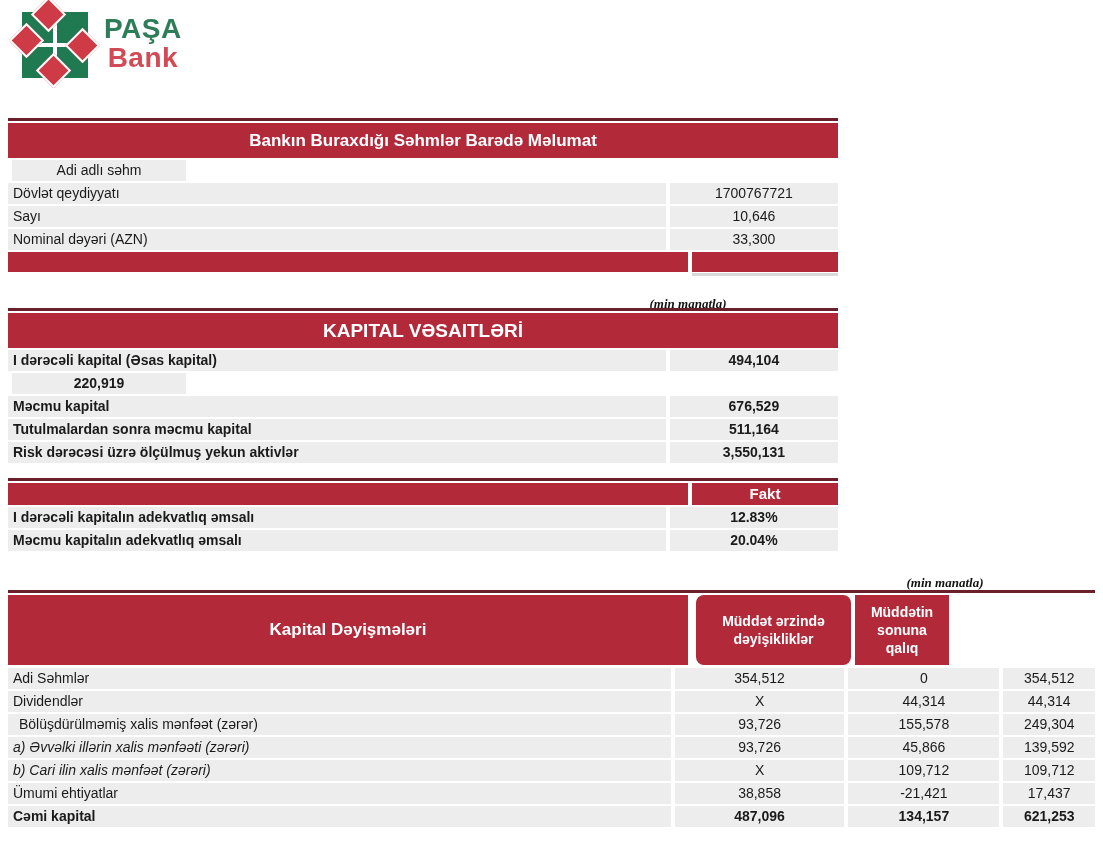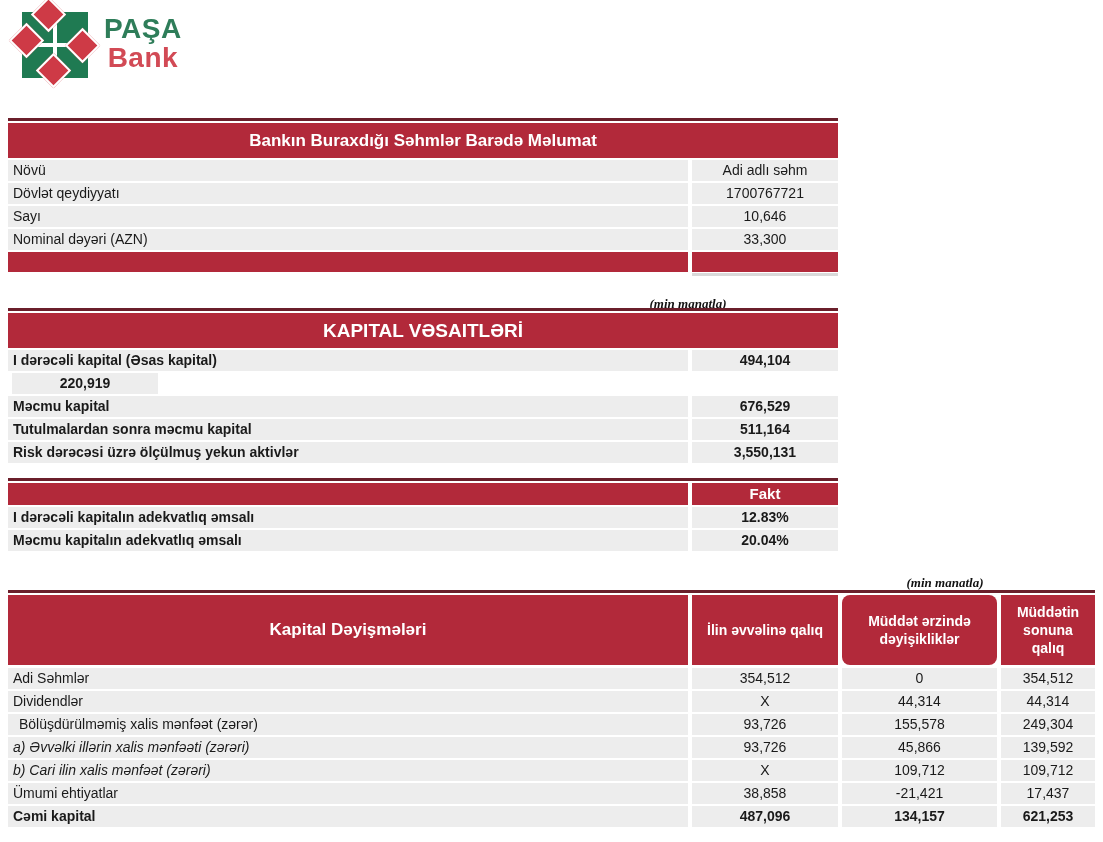--- a/index.html
+++ b/index.html
@@ -29,21 +29,21 @@
 
   
   .tbl { position:absolute; left:8px; }
   .topline { height:3px; background:#6B1F2B; margin-bottom:2px; }
   .hdr { background:#B2293A; color:#fff; font-weight:bold;
          display:flex; align-items:center; justify-content:center; text-align:left; }
   .row { display:flex; margin-bottom:2px; }
   .cell { background:#EDEDED; height:21px; line-height:21px; font-size:14px; }
   .lbl { width:680px; padding-left:5px; }
   .gap { width:4px; background:#fff; flex:none; }
-  .val { width:146px; text-align:center; }
+  .val { width:174px; text-align:center; }
   .c3  { width:155px; text-align:center; }
   .c4  { width:94px;  text-align:center; }
   .bold { font-weight:bold; }
   .italic { font-style:italic; }
   .indent { padding-left:11px; }
 
   .unit-note { position:absolute; font-family:"Liberation Serif", serif;
                font-style:italic; font-weight:bold; font-size:13px; text-align:center;
                width:300px; color:#111; }
   .note1 { top:296px; left:538px; }
@@ -100,21 +100,20 @@
     <div class="logo-text">
       <div class="brand-green">PAŞA</div>
       <div class="brand-red">Bank</div>
     </div>
   </div>
 
   <div class="tbl t1">
     <div class="topline"></div>
     <div class="hdr">Bankın Buraxdığı Səhmlər Barədə Məlumat</div>
     <div class="row">
-      <div class="cell lbl">Növü</div>
       <div class="gap"></div>
       <div class="cell val">Adi adlı səhm</div>
     </div>
     <div class="row">
       <div class="cell lbl">Dövlət qeydiyyatı</div>
       <div class="gap"></div>
       <div class="cell val">1700767721</div>
     </div>
     <div class="row">
       <div class="cell lbl">Sayı</div>
@@ -186,21 +185,20 @@
     </div>
   </div>
 
   <div class="unit-note note2">(min manatla)</div>
 
   <div class="tbl t4">
     <div class="topline"></div>
     <div class="hdr-row">
       <div class="h h1">Kapital Dəyişmələri</div>
       <div class="gap"></div>
-      <div class="h h2">İlin əvvəlinə qalıq</div>
       <div class="gap"></div>
       <div class="h h3">Müddət ərzində dəyişikliklər</div>
       <div class="gap"></div>
       <div class="h h4">Müddətin sonuna qalıq</div>
     </div>
 
     <div class="row">
       <div class="cell lbl">Adi Səhmlər</div>
       <div class="gap"></div>
       <div class="cell val">354,512</div>

